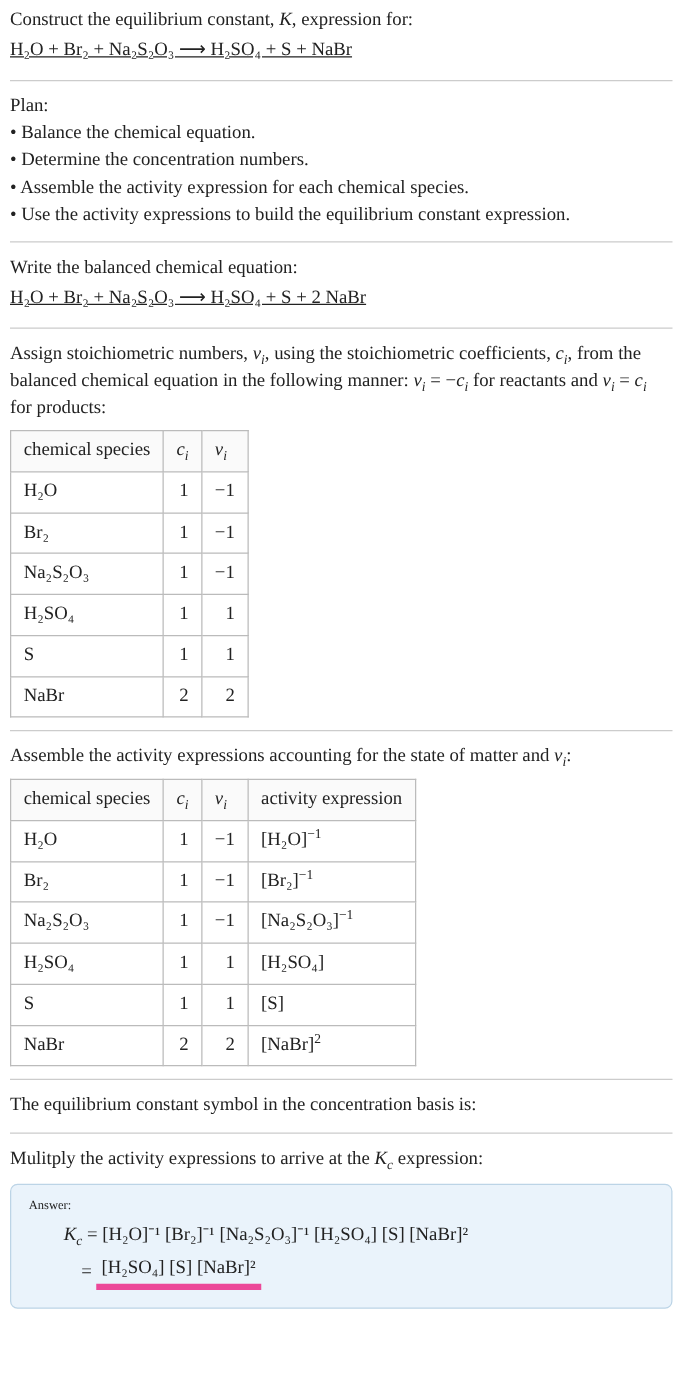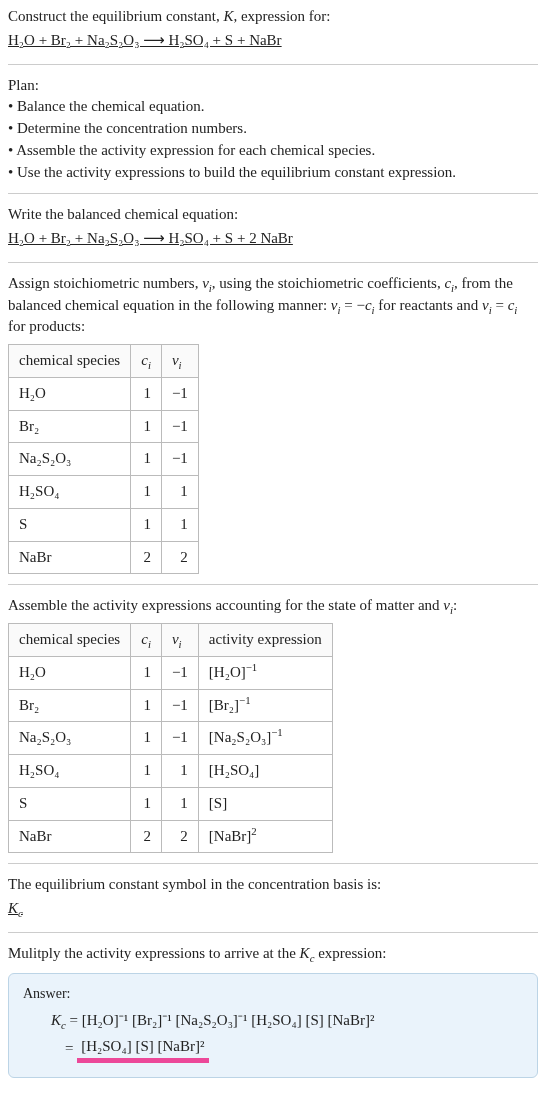--- a/index.html
+++ b/index.html
@@ -47,21 +47,21 @@
   text-align: right;
 }
 .answer-box {
   background: #eaf3fb;
   border: 1px solid #bcd4e6;
   border-radius: 6px;
   padding: 10px 14px 14px 14px;
   margin-top: 8px;
 }
 .answer-box .label {
-  font-size: 14px;
+  font-size: 10px;
   margin-bottom: 6px;
 }
 .kc-indent {
   padding-left: 28px;
 }
 .sub {
   font-size: 0.72em;
   vertical-align: sub;
   line-height: 0;
 }
@@ -205,21 +205,20 @@
           <td><span>[NaBr]</span><span class="sup">2</span></td>
         </tr>
   </tbody>
     </table>
 </div>
 
 <hr>
 
 <div class="section">
   <div>The equilibrium constant symbol in the concentration basis is:</div>
-  <div class="eq"><span class="ital">K<span class="sub">c</span></span></div>
 </div>
 
 <hr>
 
 <div class="section">Mulitply the activity expressions to arrive at the <span class="ital">K<span class="sub">c</span></span> expression:</div>
 
 <div class="answer-box">
   <div class="label">Answer:</div>
   <div class="kc-indent">
     <div>

